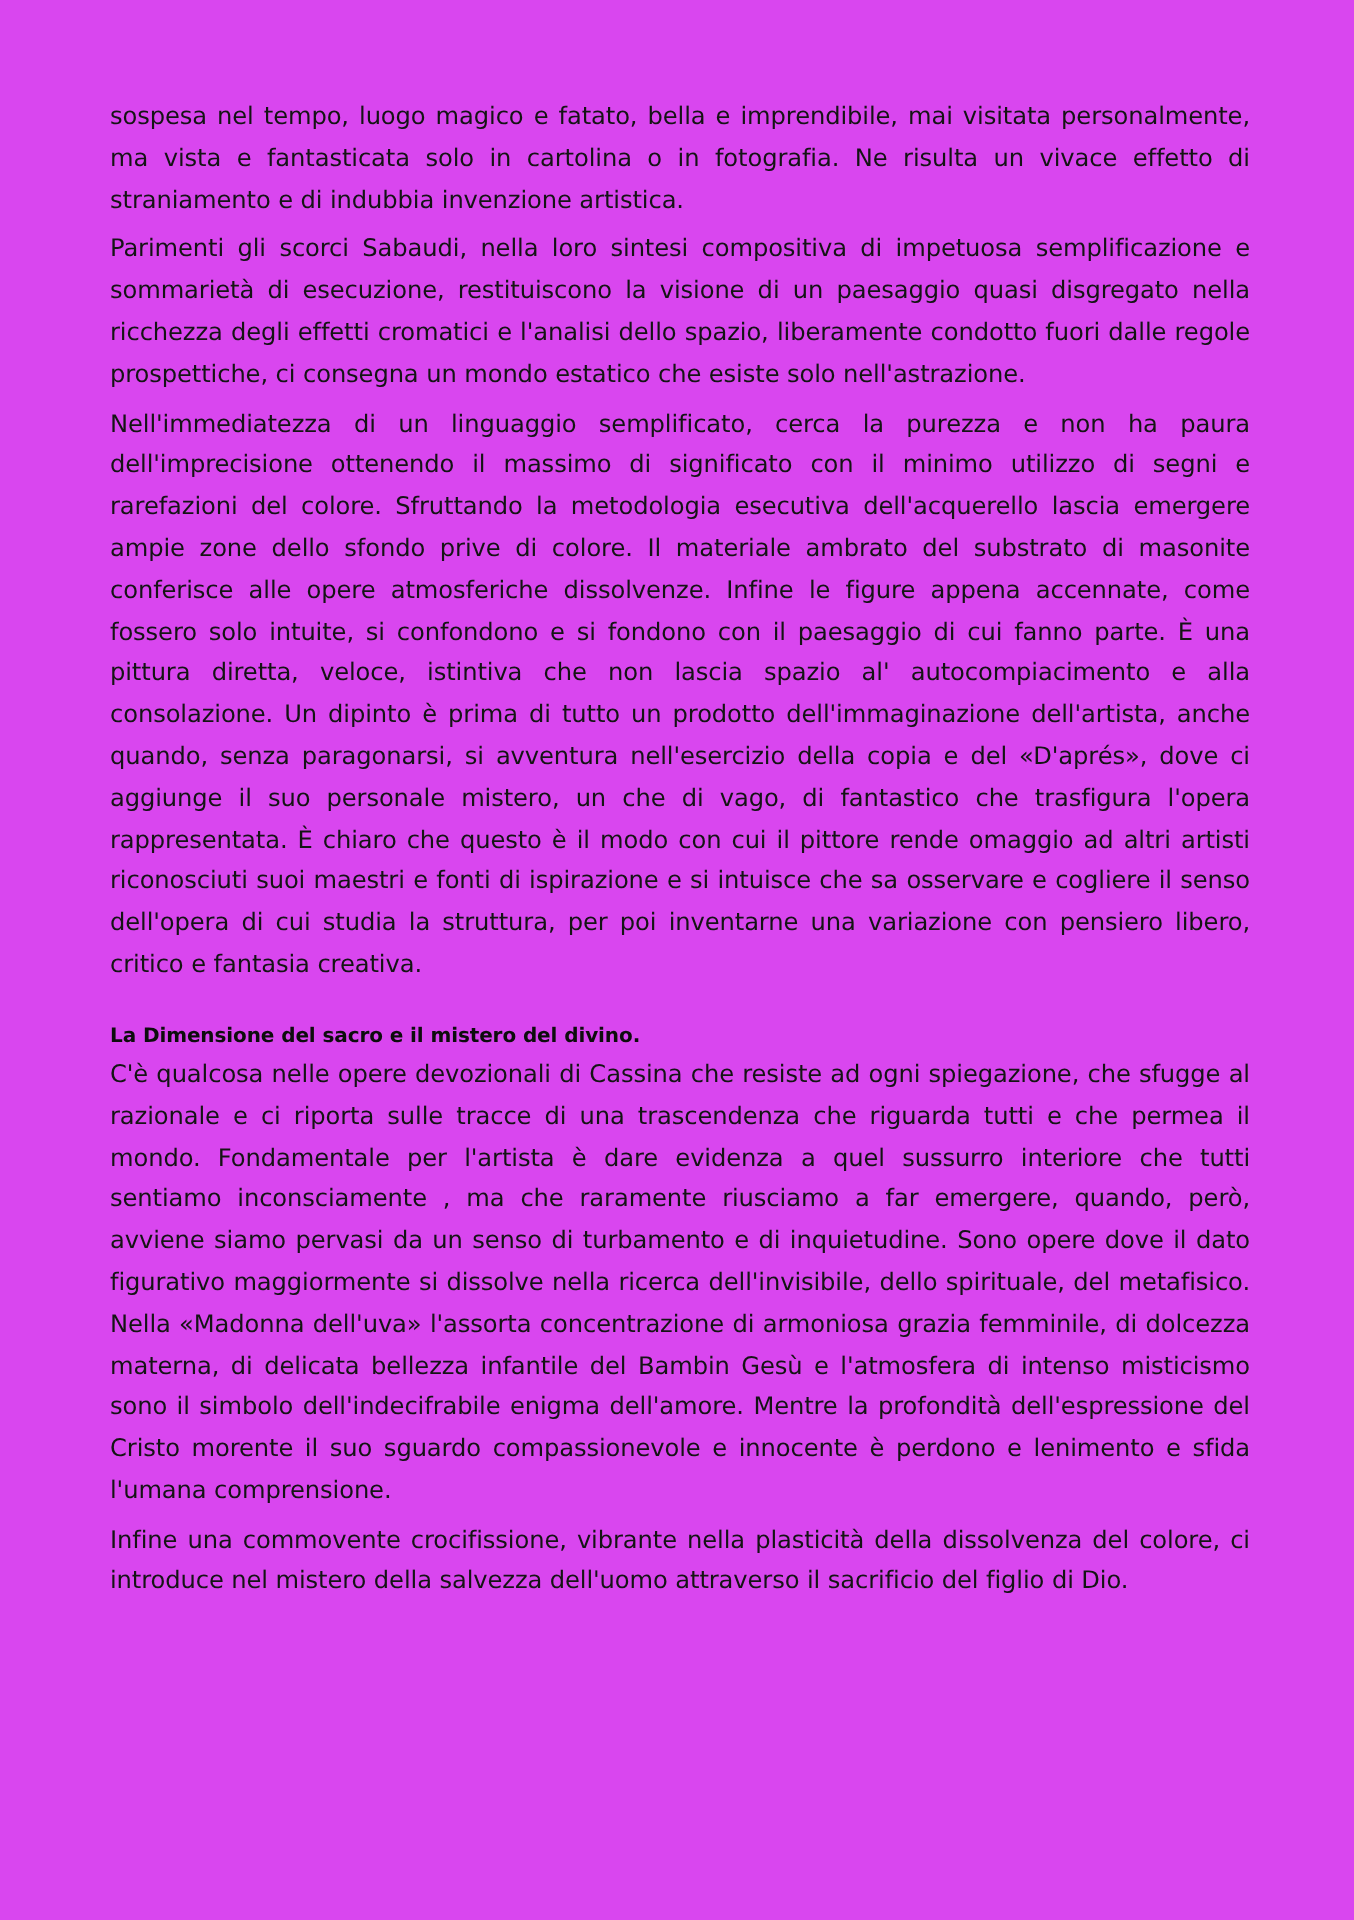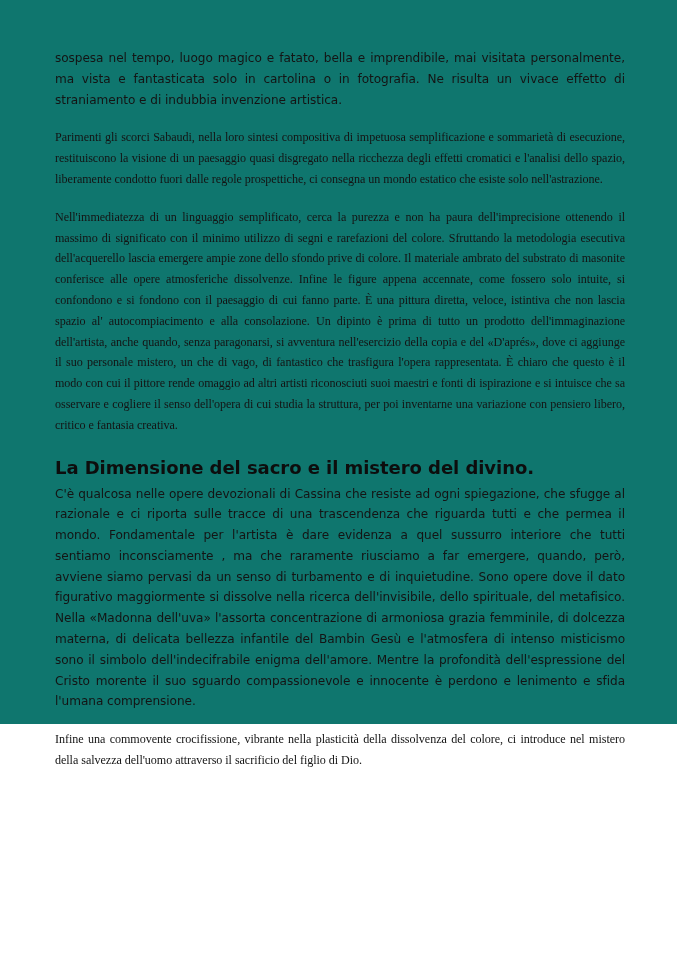--- a/index.html
+++ b/index.html
@@ -9,48 +9,47 @@
   }
   body {
     width: 677px;
     height: 960px;
     font-family: "DejaVu Sans", sans-serif;
     color: #1a1a1a;
   }
   .page {
     position: relative;
     width: 677px;
-    height: 724px;
+    height: 960px;
     box-sizing: border-box;
     padding: 48px 52px 40px 55px;
-    background: #0f766e;
+    background: #d946ef;
   }
   .doc-body {
     font-size: 12.1px;
     line-height: 1.72;
     text-align: left;
     letter-spacing: -0.05px;
     color: #141414;
   }
   p.para {
     margin: 0;
     text-align: justify;
     text-justify: inter-word;
     hyphens: none;
   }
   p.para + p.para {
-    margin-top: 17px;
-    font-family: Liberation Serif, serif;
+    margin-top: 4px;
   }
   .block-gap {
     height: 17px;
   }
   .heading {
     margin: 0;
-    font-size: 18px;
+    font-size: 10px;
     font-weight: bold;
     line-height: 1.72;
     color: #0d0d0d;
     text-align: left;
   }
 </style>
 </head>
 <body>
 
 <div class="page">

